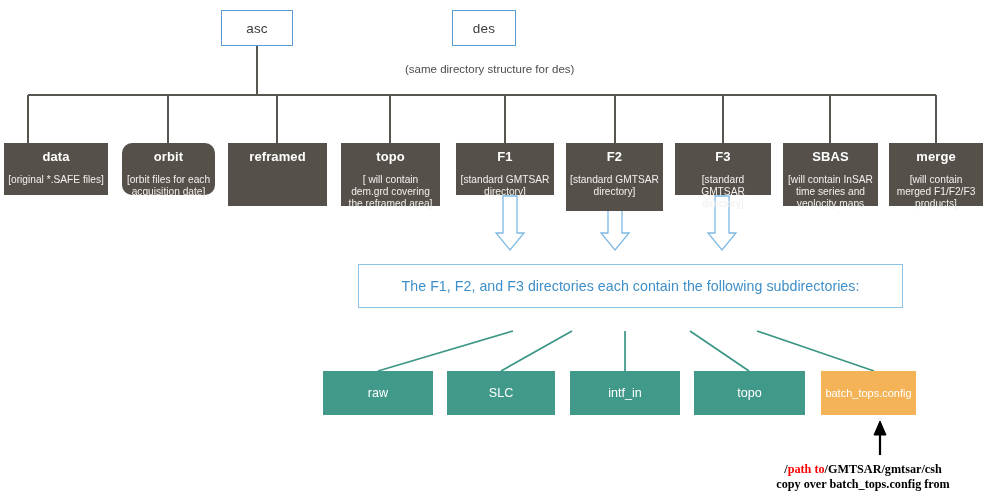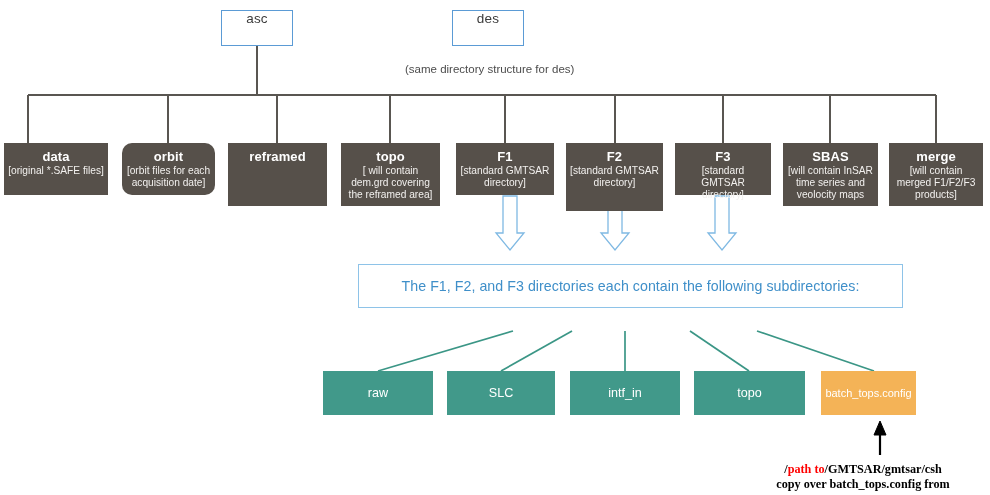--- a/index.html
+++ b/index.html
@@ -28,28 +28,28 @@
     pointer-events: none;
   }
 
   
   .rootbox {
     position: absolute;
     box-sizing: border-box;
     border: 1.6px solid #5B9BD5;
     background: #ffffff;
     display: flex;
-    align-items: flex-start;
+    align-items: center;
     justify-content: center;
     font-size: 13.5px;
     color: #3b3b3b;
     letter-spacing: .2px;
   }
   #root-asc { left: 221px; top: 10px; width: 72px; height: 36px; }
-  #root-des { left: 452px; top: 10px; width: 72px; height: 36px; }
+  #root-des { left: 452px; top: 10px; width: 64px; height: 36px; }
 
   .note-same {
     position: absolute;
     left: 405px;
     top: 63px;
     font-size: 11.5px;
     color: #4c4c4c;
     white-space: nowrap;
   }
 
@@ -60,21 +60,21 @@
     background: #56504A;
     color: #ffffff;
     text-align: center;
     padding: 6px 4px 5px 4px;
     line-height: 1.16;
   }
   .graybox .gname {
     display: block;
     font-size: 13px;
     font-weight: bold;
-    margin-bottom: 1px;
+    margin-bottom: 10px;
     letter-spacing: .1px;
   }
   .graybox .gdesc {
     display: block;
     font-size: 10.2px;
     font-weight: normal;
     color: #f2f0ee;
   }
 
   #gb0 { left: 4px;   top: 143px; width: 104px; height: 52px; }

